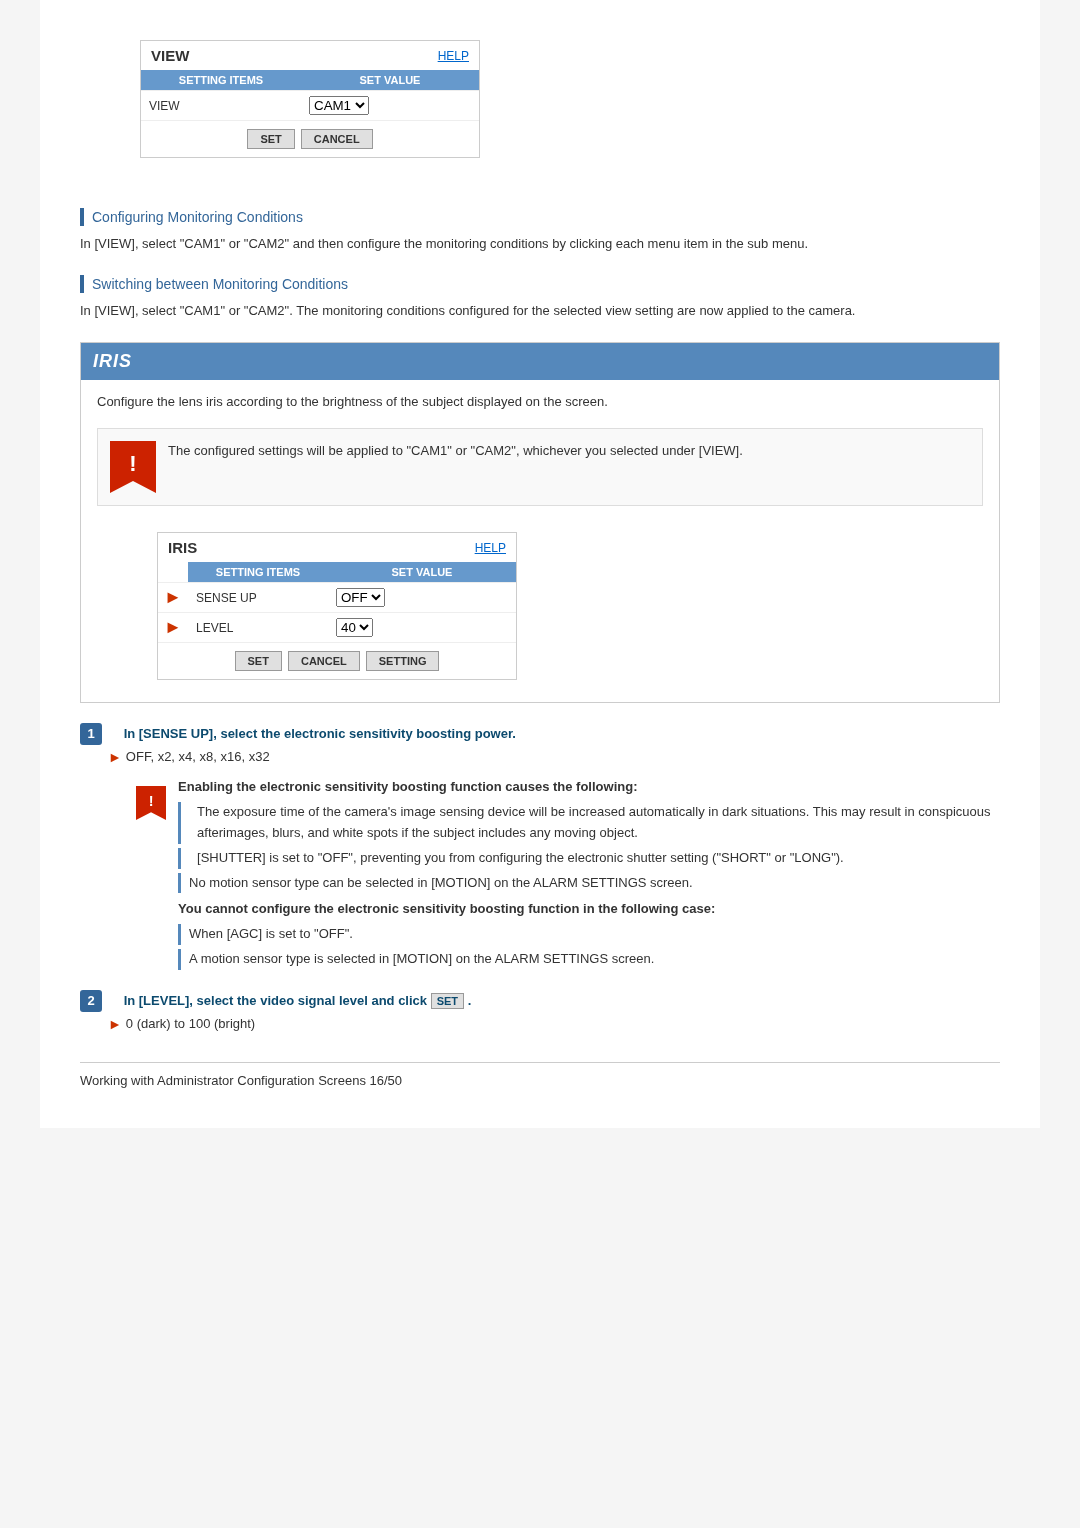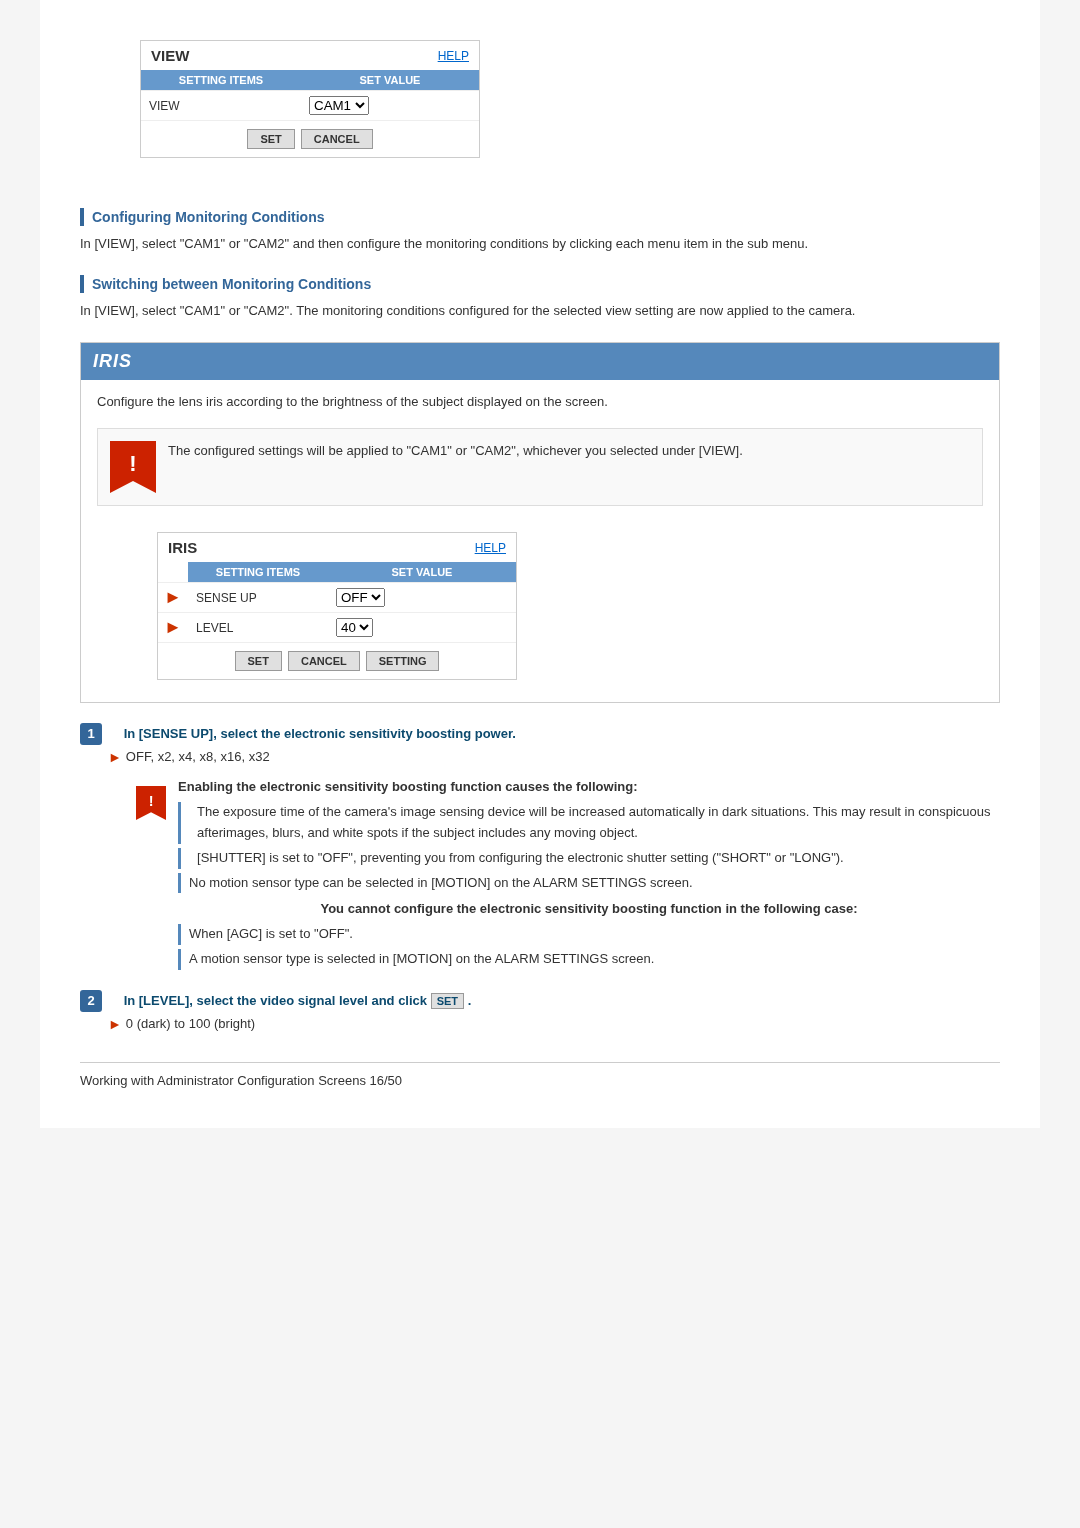--- a/index.html
+++ b/index.html
@@ -68,21 +68,21 @@
     }
     .section-bar {
       width: 4px;
       height: 18px;
       background: #336699;
       margin-right: 8px;
       flex-shrink: 0;
     }
     .section-heading-text {
       font-size: 14px;
-      font-weight: bold;
+      font-weight: normal;
       color: #336699;
     }
     .body-text {
       font-size: 13px;
       color: #333;
       line-height: 1.6;
       margin-bottom: 10px;
     }
 
     
@@ -344,21 +344,21 @@
       <div class="bookmark-note">
         <svg width="46" height="52" viewBox="0 0 46 52">
           <polygon points="0,0 46,0 46,52 23,40 0,52" fill="#cc2200"></polygon>
           <text x="23" y="30" text-anchor="middle" fill="white" font-size="22" font-weight="bold">!</text>
         </svg>
         <div class="bookmark-note-content">
           <div class="note-bold">Enabling the electronic sensitivity boosting function causes the following:</div>
           <div class="indent-block">The exposure time of the camera's image sensing device will be increased automatically in dark situations. This may result in conspicuous afterimages, blurs, and white spots if the subject includes any moving object.</div>
           <div class="indent-block">[SHUTTER] is set to "OFF", preventing you from configuring the electronic shutter setting ("SHORT" or "LONG").</div>
           <div class="indent-line">No motion sensor type can be selected in [MOTION] on the ALARM SETTINGS screen.</div>
-          <div class="note-bold" style="margin-top:6px;text-align:center;">You cannot configure the electronic sensitivity boosting function in the following case:</div>
+          <div class="note-bold" style="margin-top:6px;">You cannot configure the electronic sensitivity boosting function in the following case:</div>
           <div class="indent-line">When [AGC] is set to "OFF".</div>
           <div class="indent-line">A motion sensor type is selected in [MOTION] on the ALARM SETTINGS screen.</div>
         </div>
       </div>
     </div>
   </div>
 
   
   <div class="step-block">
     <span class="step-num">2</span>

